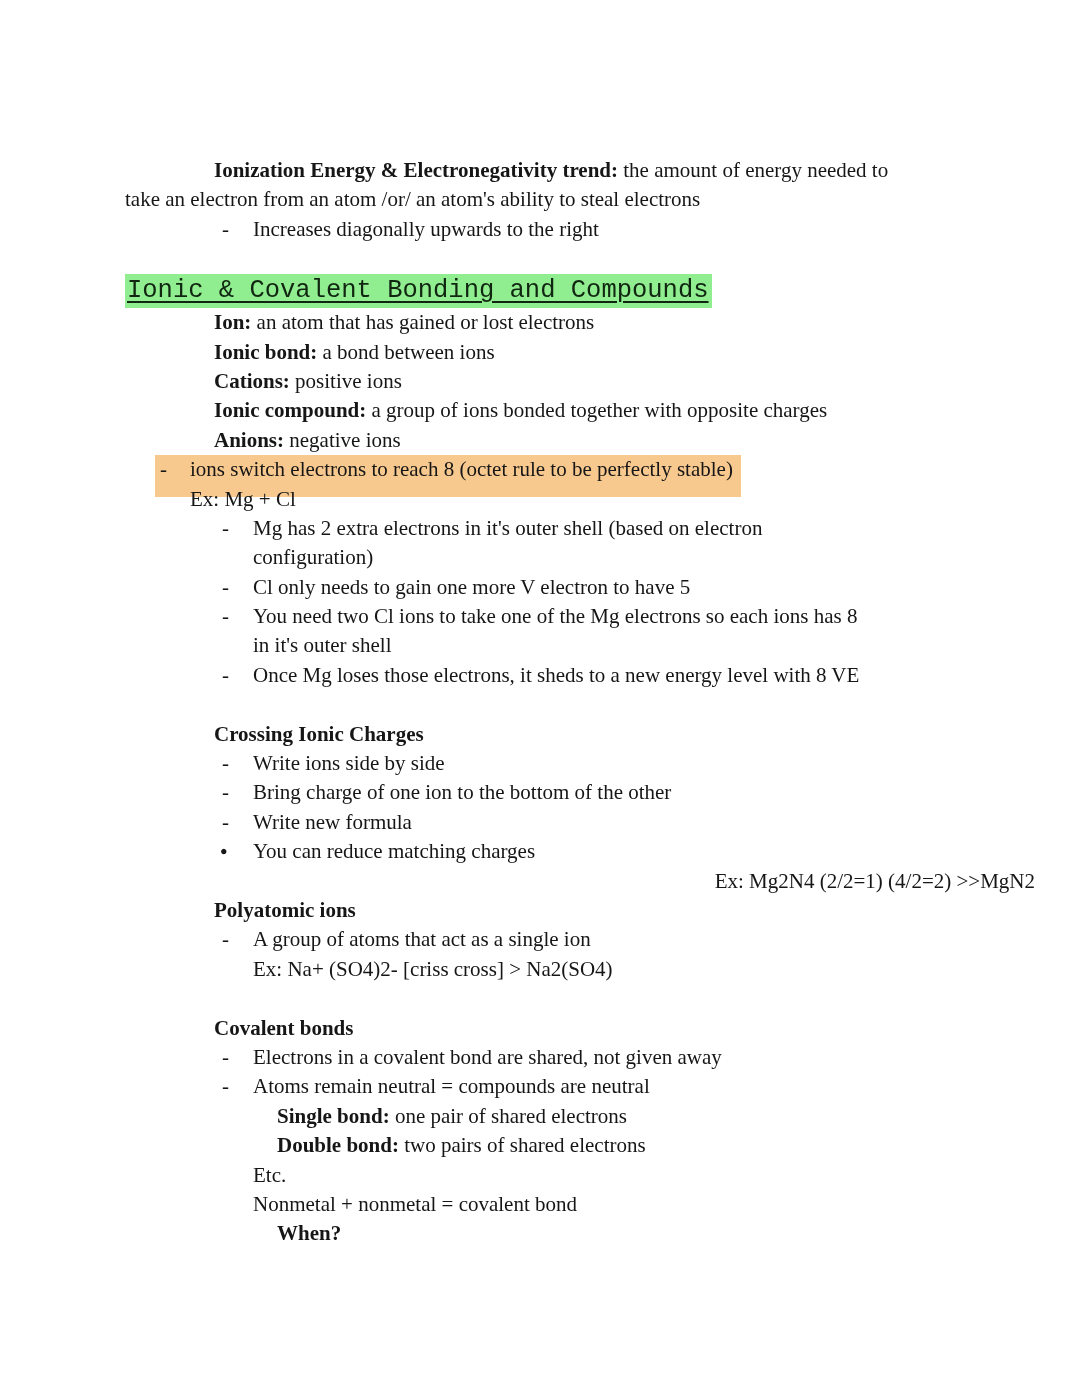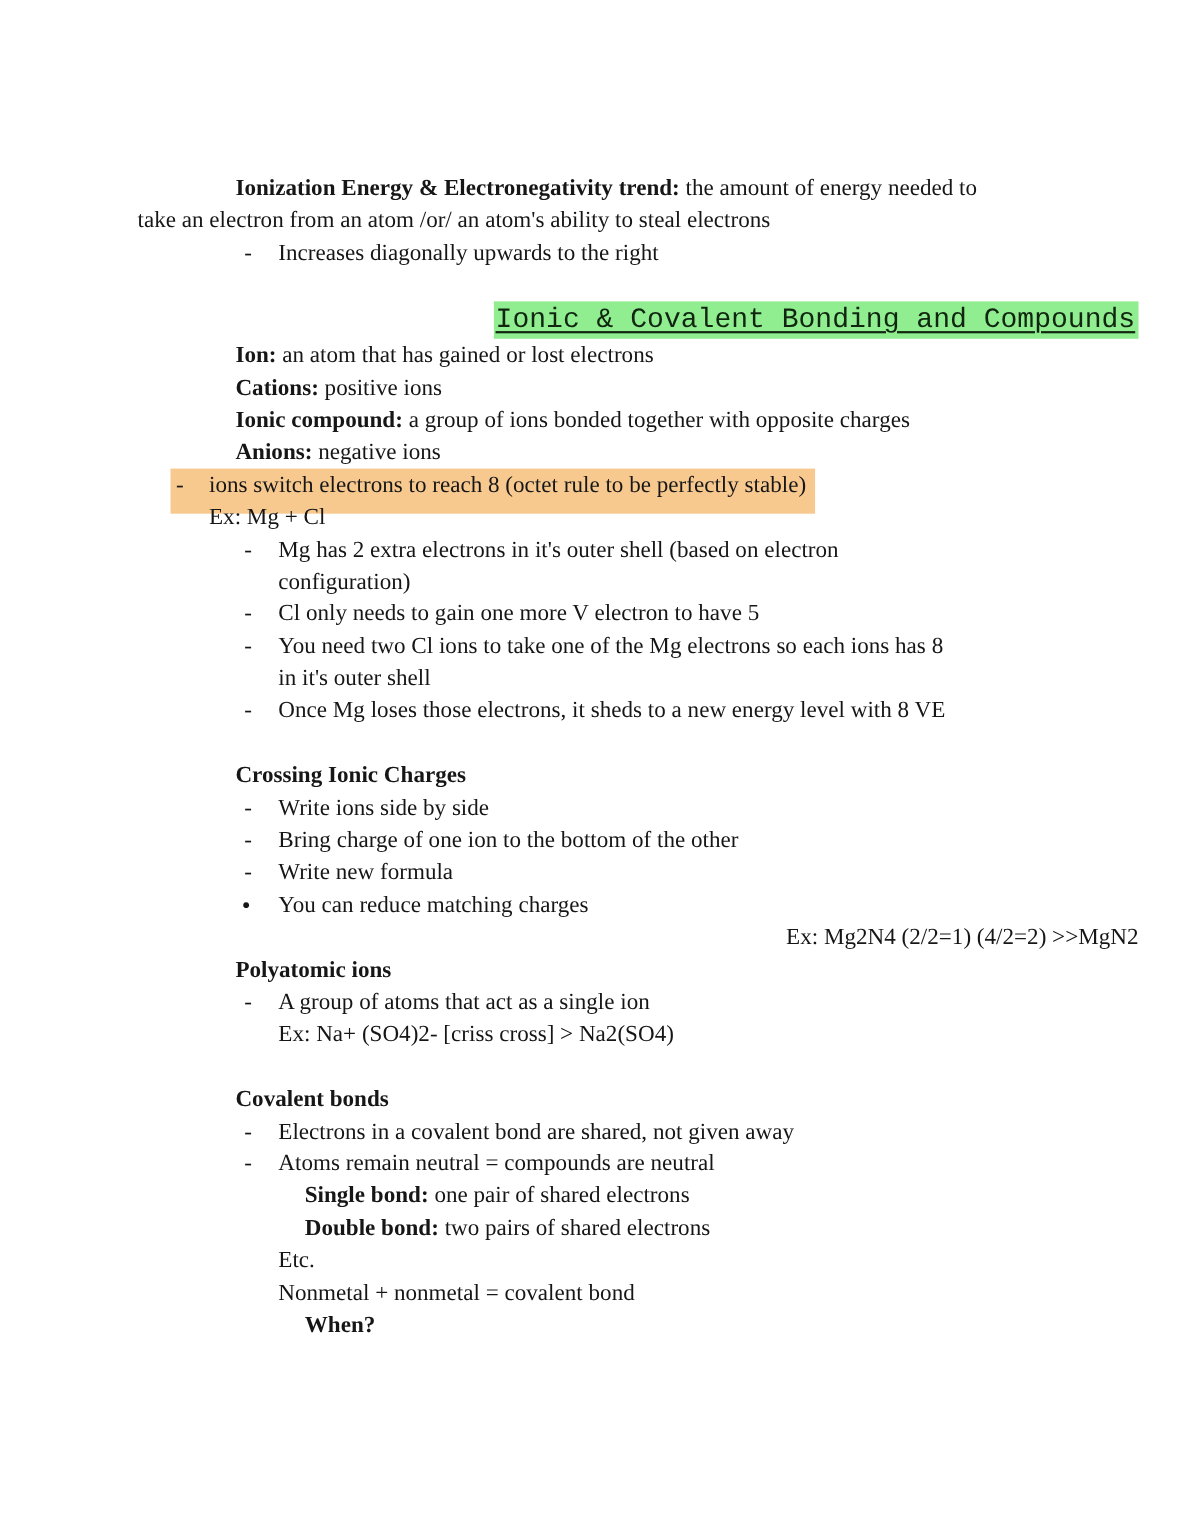--- a/index.html
+++ b/index.html
@@ -28,21 +28,21 @@
 
   .marker {
     position: absolute;
     left: 97px;
     top: 0;
     line-height: 29.4px;
   }
   .marker.disc { font-size: 12.5px; left: 95px; }
   .txt2 { display: inline-block; padding-left: 128px; text-align: center; }
 
-  .heading-row { height: 34px; margin-top: 30px; margin-bottom: 0; text-align: right; }
+  .heading-row { height: 34px; margin-top: 30px; margin-bottom: 0; }
   .sec-heading {
     display: inline-block;
     font-family: "Liberation Mono", "DejaVu Sans Mono", monospace;
     font-size: 25.5px;
     line-height: 34px;
     background: #90ee90;
     color: #102610;
     padding: 0 3px 0 2px;
     text-decoration: underline;
     text-decoration-thickness: 2px;
@@ -79,20 +79,24 @@
 
     <div class="heading-row">
       <span class="sec-heading">Ionic &amp; Covalent Bonding and Compounds</span>
     </div>
 
     <div class="row ind1">
       <span class="b">Ion:</span>
       <span>an atom that has gained or lost electrons</span>
     </div>
     <div class="row ind1">
+      <span class="b">Ionic bond:</span>
+      <span>a bond between ions</span>
+    </div>
+    <div class="row ind1">
       <span class="b">Cations:</span>
       <span>positive ions</span>
     </div>
     <div class="row ind1">
       <span class="b">Ionic compound:</span>
       <span>a group of ions bonded together with opposite charges</span>
     </div>
     <div class="row ind1">
       <span class="b">Anions:</span>
       <span>negative ions</span>

